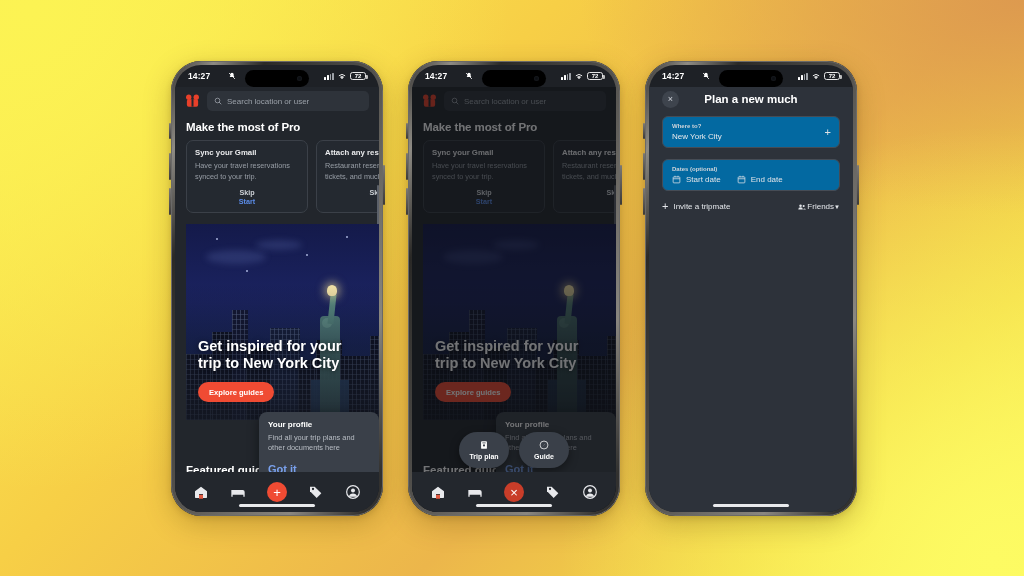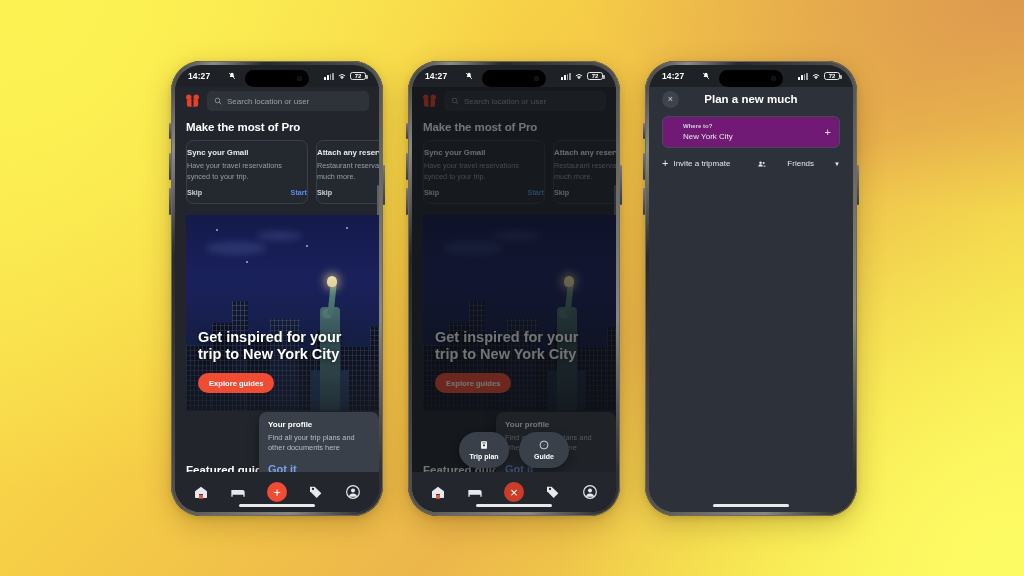--- a/index.html
+++ b/index.html
@@ -89,25 +89,25 @@
   .searchbox {
     flex:1; height:20px; background:#2e333a; border-radius:5px;
     display:flex; align-items:center; gap:5px; padding:0 7px;
     font-size:8px; color:#9aa0a8;
   }
   .mag { width:8px;height:8px;flex:0 0 auto; }
   .pro-title { font-size:11.5px; font-weight:bold; color:#fff; padding: 2px 11px 7px; letter-spacing:-.1px;}
   .cards { display:flex; gap:8px; padding: 0 11px; }
   .card {
     flex:0 0 122px; border:1px solid #3b4048; border-radius:7px;
-    padding:7px 0 6px; background:#242930;
+    padding:7px 8px 6px; background:#242930;
   }
   .card h4 { font-size:7.8px; color:#e9eaec; margin-bottom:4px; }
   .card p { font-size:7.3px; color:#989ea6; line-height:1.45; margin-bottom:6px; }
-  .card-foot { display:flex; justify-content:space-between; align-items:center; }
+  .card-foot { display:flex; justify-content:space-between; align-items:center;flex-direction:column; }
   .card-foot .skip { font-size:7.2px; font-weight:bold; color:#cdd1d6; }
   .card-foot .start { font-size:7.2px; font-weight:bold; color:#5b8ce8; }
   .scroll-ind { position:absolute; right:0; top:98px; width:2px; height:60px; background:#5b6069; border-radius:2px; }
 
   
   .hero { position:relative; height:196px; margin-top:11px; overflow:hidden;margin-left:11px; }
   .sky { position:absolute; inset:0; background: linear-gradient(180deg,#141a4a 0%,#1b2361 40%,#1a2a66 68%,#14204e 100%); }
   .hero .star { position:absolute; width:1.5px;height:1.5px;background:#cfd8ff;border-radius:50%;opacity:.7; }
   .cloud { position:absolute; background:rgba(120,140,210,.20); border-radius:50%; filter: blur(3px); }
   .bldg { position:absolute; bottom:0; background:#0d1020; }
@@ -183,32 +183,32 @@
   .plan-head { position:relative; padding-top:6px; text-align:center; }
   .close-btn {
     position:absolute; left:0; top:4px; width:17px;height:17px;border-radius:50%;
     background:#3e444d; display:flex;align-items:center;justify-content:center;
     color:#cfd3d9; font-size:9px; line-height:1;
   }
   .plan-title { font-size:11.5px; font-weight:bold; color:#fff; }
   .plan-sub { font-size:8px; color:#c3c8cf; line-height:1.5; margin-top:7px; padding:0 8px; }
   .field {
     margin-top:11px; border:1px solid #464c55; border-radius:6px;
-    padding:6px 20px; position:relative; background:#701a75;
+    padding:6px 9px; position:relative; background:#0369a1;
   }
   .field .lbl { font-size:6px; font-weight:bold; color:#cfd4da; margin-bottom:3px; }
   .field .val { font-size:8px; color:#e7e9ec; }
   .field .plus-r { position:absolute; right:8px; top:50%; transform:translateY(-50%); color:#dfe2e6; font-size:11px; line-height:1; font-weight:300;}
   .dates-row { display:flex; gap:16px; margin-top:1px; }
   .date-chip { display:flex; align-items:center; gap:5px; font-size:8px; color:#dfe3e8; }
   .cal { width:9px;height:9px;display:block; }
   .tripmate-row { display:flex; align-items:center; justify-content:space-between; margin-top:10px; }
   .invite { display:flex;align-items:center;gap:5px; font-size:8px; color:#e4e7eb; }
   .invite .pl { font-size:11px; line-height:1; font-weight:300; }
-  .friends { display:flex;align-items:center;gap:20px; font-size:8px; color:#e4e7eb; }
+  .friends { display:flex;align-items:center;gap:0; font-size:8px; color:#e4e7eb; }
   .friends .chev { font-size:6px; }
   .start-plan {
     position:absolute; left:50%; transform:translateX(-50%); bottom:33px;
     background:#f04b33; color:#fff; font-size:9px; font-weight:bold;
     padding:8px 26px; border-radius:18px;
   }
 </style>
 </head>
 <body>
 
@@ -541,20 +541,41 @@
           <div class="close-btn">×</div>
           <div class="plan-title">Plan a new much</div>
         </div>
 
         <div class="field">
           <div class="lbl">Where to?</div>
           <div class="val">New York City</div>
           <div class="plus-r">+</div>
         </div>
 
+        <div class="field">
+          <div class="lbl">Dates (optional)</div>
+          <div class="dates-row">
+            <div class="date-chip">
+              <svg class="cal" viewBox="0 0 24 24">
+                  <rect x="3" y="5" width="18" height="16" rx="2" fill="none" stroke="#dfe3e8" stroke-width="2"></rect>
+                  <path d="M3 10h18" stroke="#dfe3e8" stroke-width="2"></path>
+                  <path d="M8 2v4M16 2v4" stroke="#dfe3e8" stroke-width="2"></path>
+                </svg>
+              <span>Start date</span>
+            </div>
+            <div class="date-chip">
+              <svg class="cal" viewBox="0 0 24 24">
+                  <rect x="3" y="5" width="18" height="16" rx="2" fill="none" stroke="#dfe3e8" stroke-width="2"></rect>
+                  <path d="M3 10h18" stroke="#dfe3e8" stroke-width="2"></path>
+                  <path d="M8 2v4M16 2v4" stroke="#dfe3e8" stroke-width="2"></path>
+                </svg>
+              <span>End date</span>
+            </div>
+          </div>
+        </div>
 
         <div class="tripmate-row">
           <div class="invite">
             <span class="pl">+</span>
             <span>Invite a tripmate</span>
           </div>
           <div class="friends">
             <svg style="width:10px;height:10px" viewBox="0 0 24 24">
                 <circle cx="8.5" cy="9" r="3" fill="#e4e7eb"></circle>
                 <circle cx="16" cy="9.6" r="2.5" fill="#e4e7eb"></circle>

